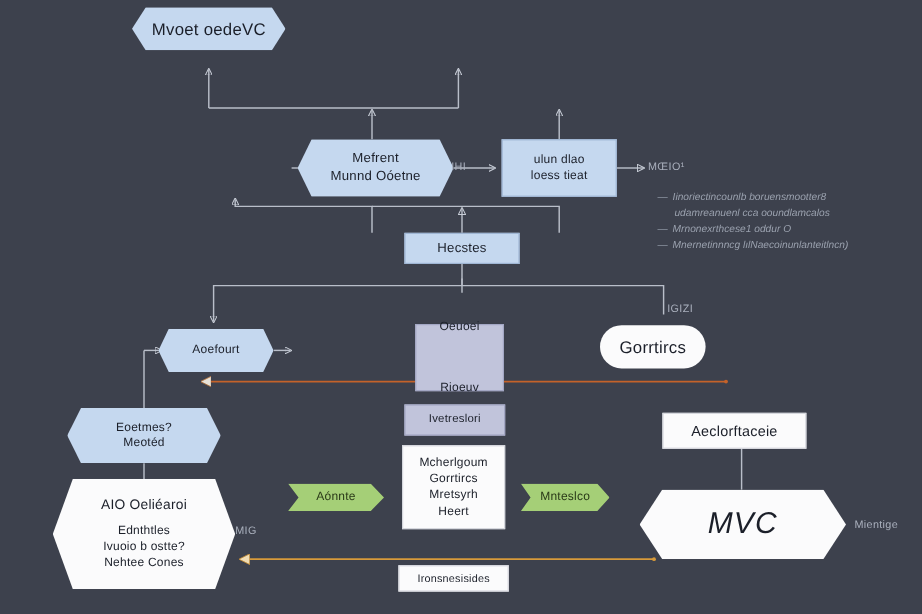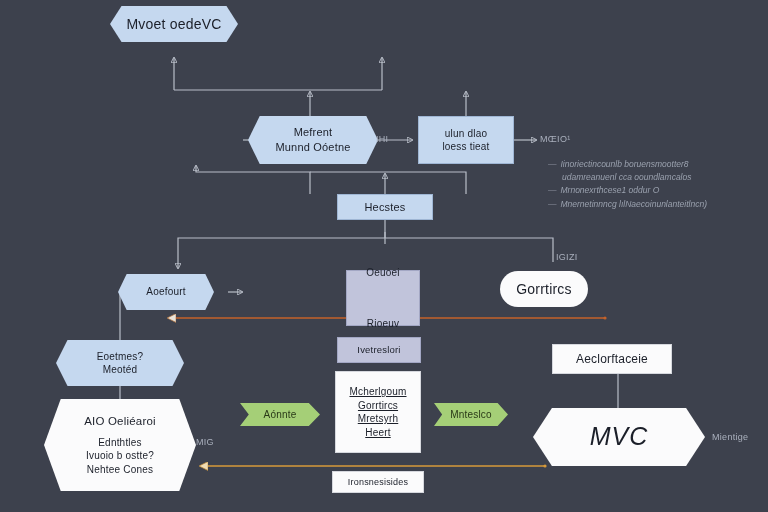--- a/index.html
+++ b/index.html
@@ -164,21 +164,21 @@
 
   <div class="node box-blue" style="left:337px; top:194px; width:96px; height:26px; font-size:11px;">
     <span class="ln">Hecstes</span>
   </div>
 
   <div class="node box-blue" style="left:418px; top:116px; width:96px; height:48px; font-size:10px;">
     <span class="ln">ulun dlao</span>
     <span class="ln">loess tieat</span>
   </div>
 
-  <div class="node hex-blue" style="left:118px; top:274px; width:96px; height:36px; font-size:10px;">
+  <div class="node hex-blue" style="left:132px; top:274px; width:96px; height:36px; font-size:10px;">
     <span class="ln">Aoefourt</span>
   </div>
 
   <div class="node box-lav" style="left:346px; top:270px; width:74px; height:56px; font-size:10px;">
     <span class="ln">Oeuoei</span>
     <span class="ln">Rioeuv</span>
   </div>
 
   <div class="node pill-white" style="left:500px; top:271px; width:88px; height:36px; font-size:14px;">
     <span class="ln">Gorrtircs</span>
@@ -190,21 +190,21 @@
   </div>
 
   <div class="node box-lav" style="left:337px; top:337px; width:84px; height:26px; font-size:9.5px;">
     <span class="ln">Ivetreslori</span>
   </div>
 
   <div class="node box-white" style="left:552px; top:344px; width:120px; height:30px; font-size:12px;">
     <span class="ln">Aeclorftaceie</span>
   </div>
 
-  <div class="node box-white" style="left:335px; top:371px; width:86px; height:82px; font-size:10px;text-decoration:underline;">
+  <div class="node box-white" style="left:335px; top:371px; width:86px; height:70px; font-size:10px;">
     <span class="ln">Mcherlgoum</span>
     <span class="ln">Gorrtircs</span>
     <span class="ln">Mretsyrh</span>
     <span class="ln">Heert</span>
   </div>
 
   <div class="node hex-white" style="left:44px; top:399px; width:152px; height:92px; font-size:10px;">
     <span class="ln" style="font-size:11.5px; margin-bottom:6px;">AIO Oeliéaroi</span>
     <span class="ln">Ednthtles</span>
     <span class="ln">Ivuoio b ostte?</span>

